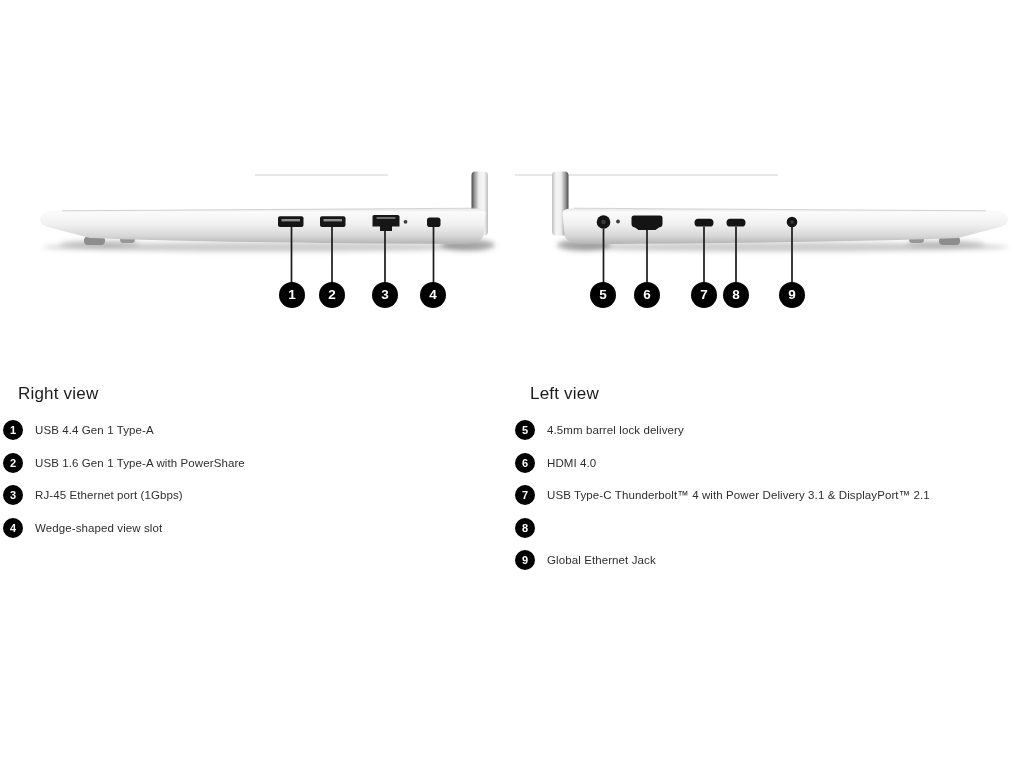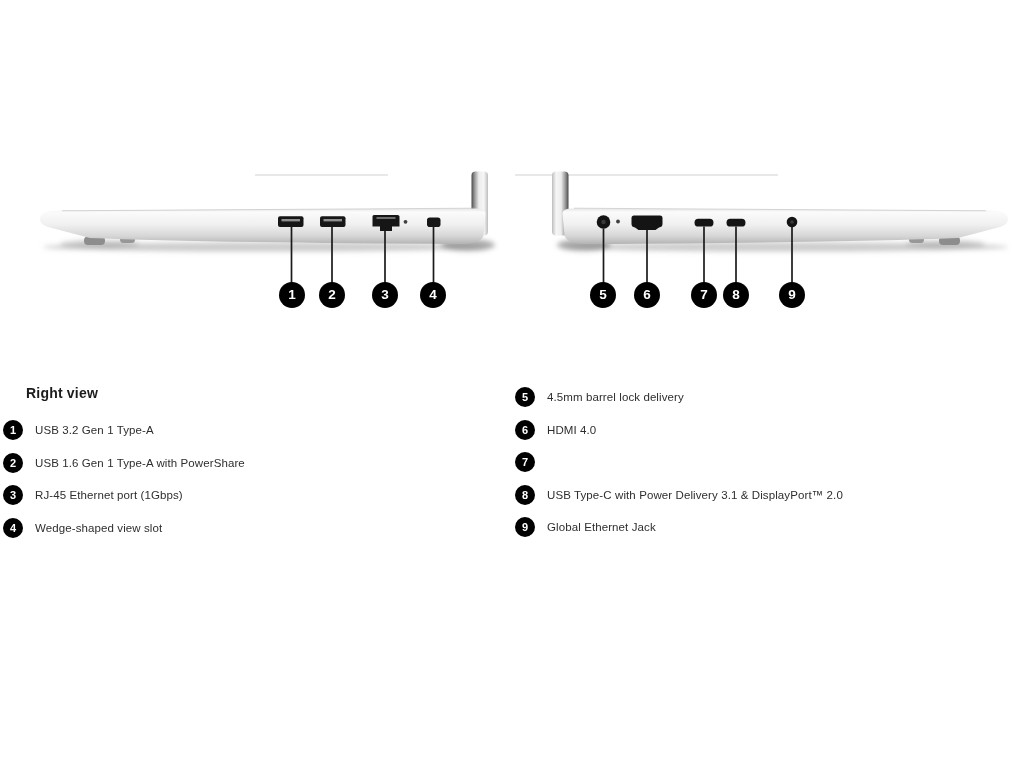--- a/index.html
+++ b/index.html
@@ -9,22 +9,22 @@
   }
   .stage{position:absolute;left:0;top:0;width:1024px;height:768px;}
   svg{position:absolute;left:0;top:0;}
   .callout{
     position:absolute;width:26px;height:26px;border-radius:50%;
     background:#000;color:#fff;font-weight:bold;font-size:13.5px;
     line-height:26px;text-align:center;
   }
   .legend{position:absolute;width:500px;}
   .legend-title{
-    font-size:14px;font-weight:bold;color:#1c1c1c;line-height:13px;
-    margin:0 0 20px 23px;letter-spacing:.2px;
+    font-size:17px;font-weight:normal;color:#1c1c1c;line-height:13px;
+    margin:0 0 20px 15px;letter-spacing:.2px;
   }
   .legend-item{display:flex;align-items:center;height:20px;margin-bottom:12.5px;}
   .badge{
     flex:0 0 20px;width:20px;height:20px;border-radius:50%;background:#000;
     color:#fff;font-size:11px;font-weight:bold;display:flex;
     align-items:center;justify-content:center;
   }
   .label{margin-left:12px;font-size:11.5px;color:#2e2e2e;letter-spacing:.1px;white-space:nowrap;}
 </style>
 </head>
@@ -149,51 +149,52 @@
   <div class="callout" style="left:590px;top:282px">5</div>
   <div class="callout" style="left:634px;top:282px">6</div>
   <div class="callout" style="left:691px;top:282px">7</div>
   <div class="callout" style="left:723px;top:282px">8</div>
   <div class="callout" style="left:779px;top:282px">9</div>
 
   <div class="legend" style="left:3px;top:387px">
     <h2 class="legend-title">Right view</h2>
     <div class="legend-item">
       <span class="badge">1</span>
-      <span class="label">USB 3.2 Gen 1 Type-A</span>
+      <span class="label">USB 4.4 Gen 1 Type-A</span>
     </div>
     <div class="legend-item">
       <span class="badge">2</span>
       <span class="label">USB 1.6 Gen 1 Type-A with PowerShare</span>
     </div>
     <div class="legend-item">
       <span class="badge">3</span>
       <span class="label">RJ-45 Ethernet port (1Gbps)</span>
     </div>
     <div class="legend-item">
       <span class="badge">4</span>
       <span class="label">Wedge-shaped view slot</span>
     </div>
   </div>
 
   <div class="legend" style="left:515px;top:387px">
+    <h2 class="legend-title">Left view</h2>
     <div class="legend-item">
       <span class="badge">5</span>
       <span class="label">4.5mm barrel lock delivery</span>
     </div>
     <div class="legend-item">
       <span class="badge">6</span>
       <span class="label">HDMI 4.0</span>
     </div>
     <div class="legend-item">
       <span class="badge">7</span>
+      <span class="label">USB Type-C Thunderbolt™ 4 with Power Delivery 3.1 &amp; DisplayPort™ 2.1</span>
     </div>
     <div class="legend-item">
       <span class="badge">8</span>
-      <span class="label">USB Type-C with Power Delivery 3.1 &amp; DisplayPort™ 2.0</span>
     </div>
     <div class="legend-item">
       <span class="badge">9</span>
       <span class="label">Global Ethernet Jack</span>
     </div>
   </div>
 
 </div>
 
 </body></html>

